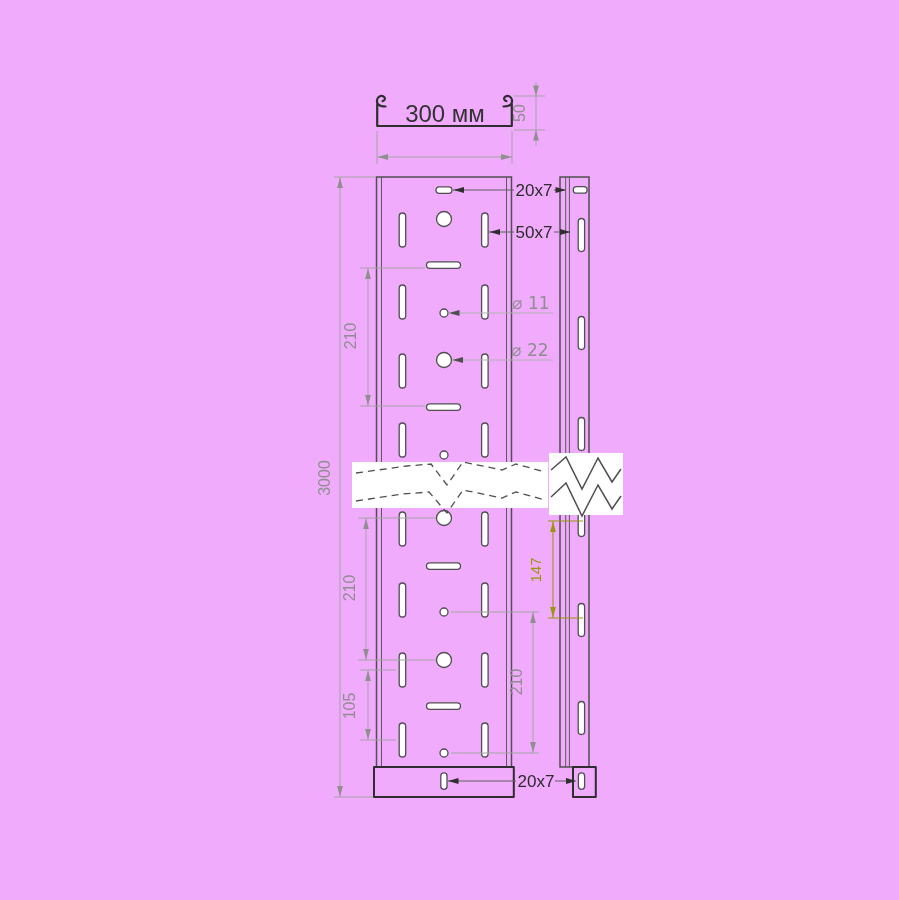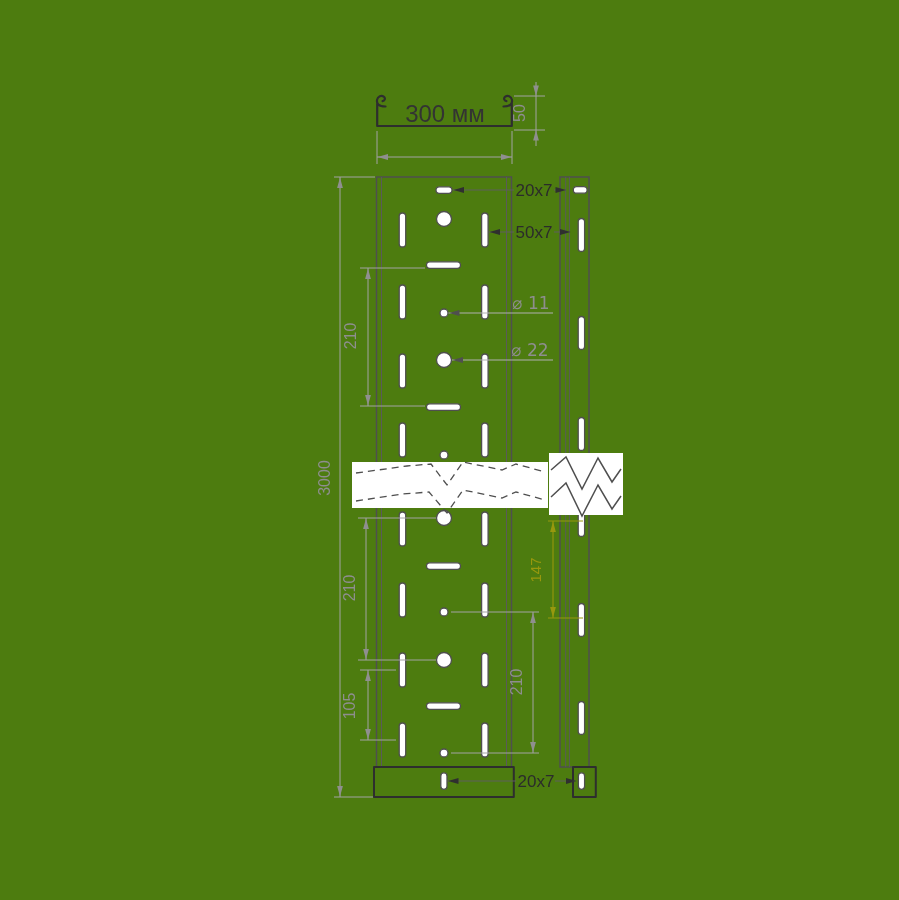--- a/index.html
+++ b/index.html
@@ -1,16 +1,16 @@
 <!DOCTYPE html>
 <html><head>
 <meta charset="utf-8">
 <style>
   html,body{margin:0;padding:0;background:#ffffff;}
-  .canvas{position:relative;width:899px;height:900px;background:#4d7c0f;overflow:hidden;}
+  .canvas{position:relative;width:899px;height:900px;background:#f0abfc;overflow:hidden;}
   svg{position:absolute;left:0;top:0;}
   svg text{font-family:"Liberation Sans","DejaVu Sans",sans-serif;}
   .t-main{font-size:24px;}
   .t-dim{font-size:16px;}
   .t-callout{font-size:17px;}
   .t-dia{font-size:17px;font-family:"DejaVu Sans",sans-serif;}
   .t-accent{font-size:15px;}
   .ln-outline{stroke:#2e2e2e;stroke-width:2.2;fill:none;stroke-linejoin:round;stroke-linecap:round;}
   .ln-body{stroke:#4f4f4f;stroke-width:1.5;fill:none;}
   .ln-thin{stroke:#5a5a5a;stroke-width:1;fill:none;}

